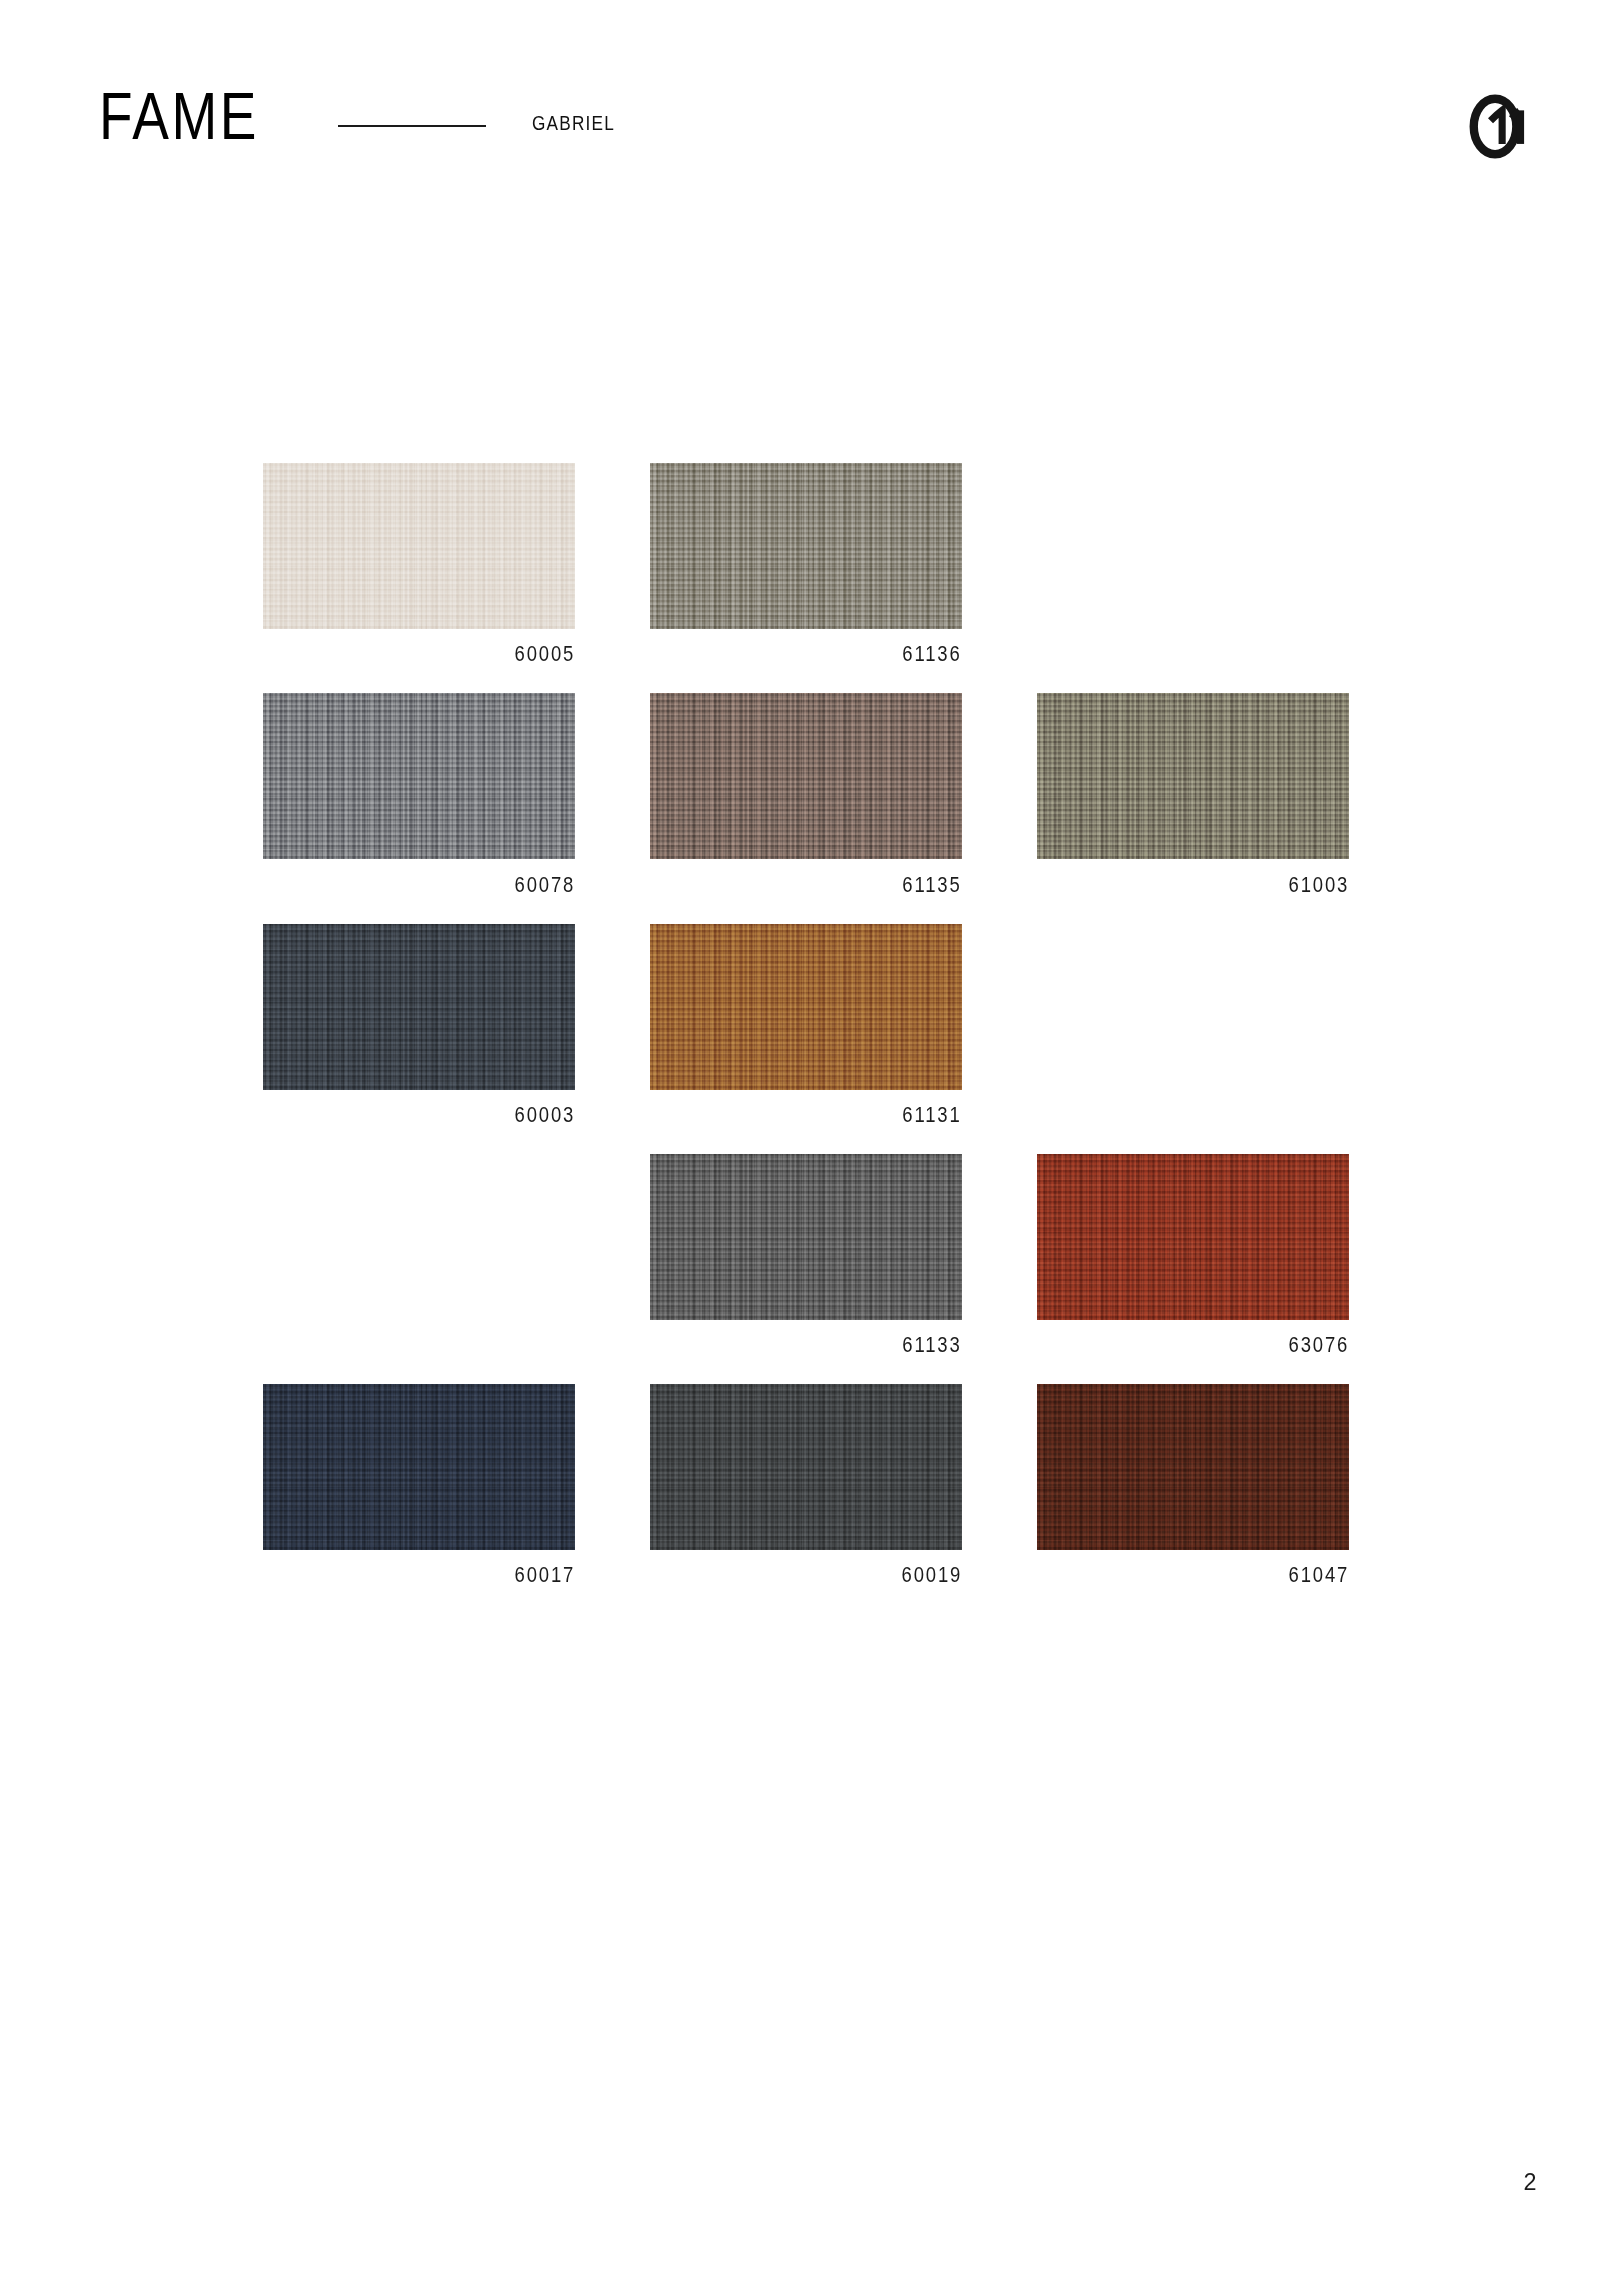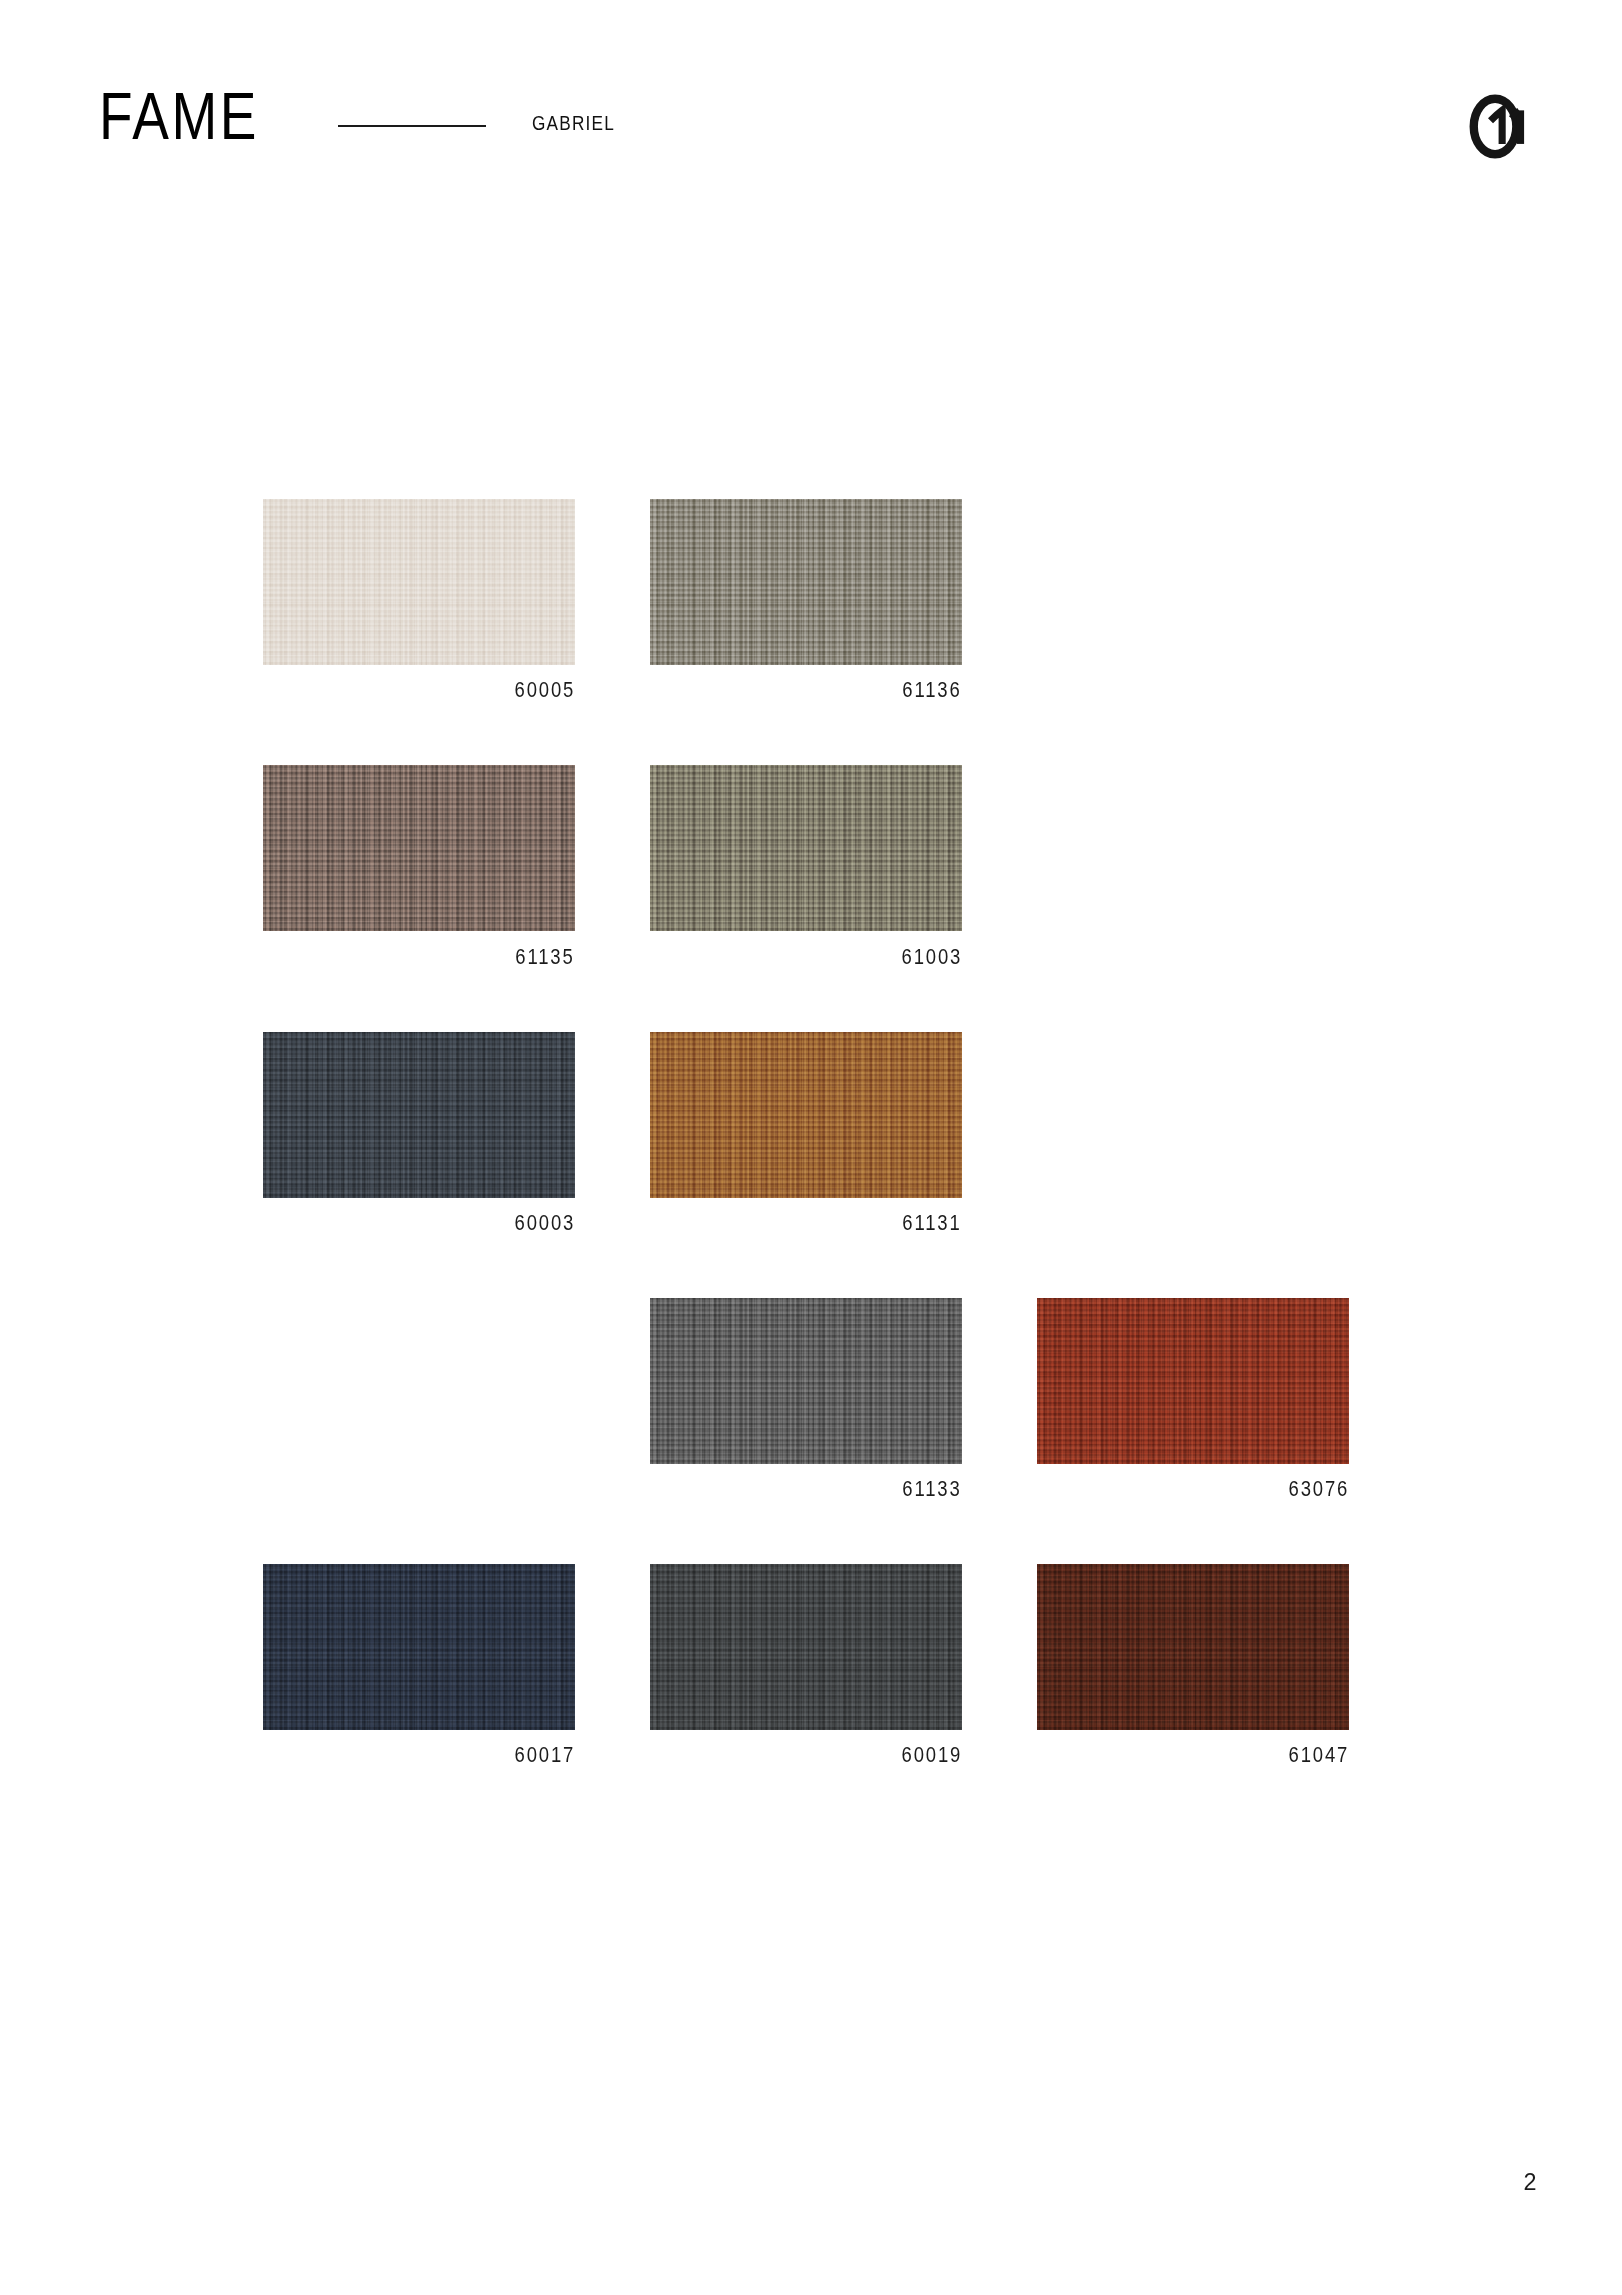--- a/index.html
+++ b/index.html
@@ -76,21 +76,20 @@
     width: 1113px;
   }
   .row {
     display: grid;
     grid-template-columns: 312px 312px 312px;
     column-gap: 75px;
     margin-bottom: 28px;
   }
   .cell {
     width: 312px;
-    margin-top: 36px;
   }
   .cell.empty .swatch,
   .cell.empty .label { visibility: hidden; }
 
   .swatch {
     width: 312px;
     height: 166px;
     position: relative;
     overflow: hidden;
     background-color: #cccccc;
@@ -191,20 +190,24 @@
       <div class="label"><span>61136</span></div>
     </div>
     <div class="cell empty">
       <div class="swatch" style="background-color: rgb(255, 255, 255);"></div>
       <div class="label"><span></span></div>
     </div>
   </div>
 
   <div class="row">
     <div class="cell">
+      <div class="swatch" style="background-color: rgb(126, 128, 132);"></div>
+      <div class="label"><span>60078</span></div>
+    </div>
+    <div class="cell">
       <div class="swatch" style="background-color: rgb(128, 109, 100);"></div>
       <div class="label"><span>61135</span></div>
     </div>
     <div class="cell">
       <div class="swatch" style="background-color: rgb(132, 128, 110);"></div>
       <div class="label"><span>61003</span></div>
     </div>
   </div>
 
   <div class="row">

